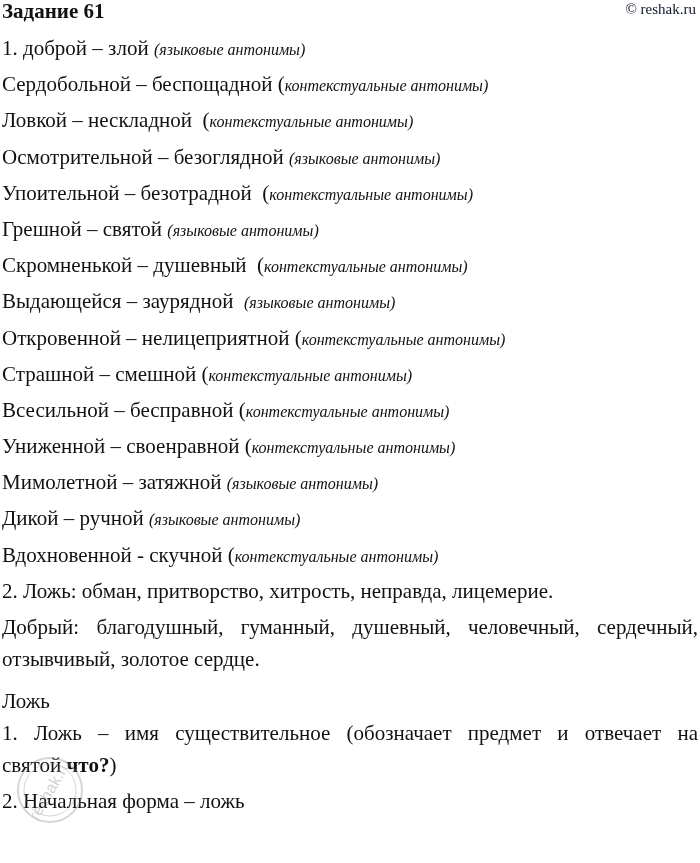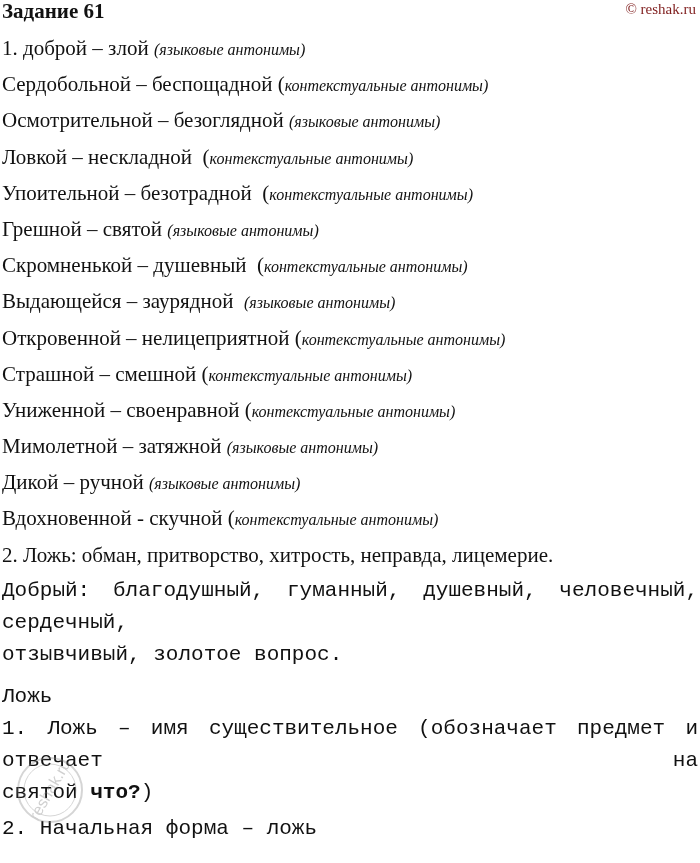--- a/index.html
+++ b/index.html
@@ -7,60 +7,61 @@
     width: 700px; height: 863px; overflow: hidden; position: relative;
     font-family: "Liberation Serif", "DejaVu Serif", serif;
     color: #111111;
   }
   .title {
     position: absolute; left: 2px; top: -1px;
     font-weight: bold; font-size: 21px;
   }
   .copyright {
     position: absolute; right: 4px; top: 1px;
-    font-size: 15px; color: #7f1d1d;
+    font-size: 15px; color: #0f172a;
   }
   .lines { position: absolute; left: 2px; top: 30px; width: 696px; }
   .line {
     height: 36.2px; line-height: 36px; font-size: 21px; white-space: nowrap;
   }
   .note { font-style: italic; font-size: 16px; }
-  .para { font-size: 21px; line-height: 32px; text-align: justify; font-family: Liberation Mono, monospace; }
+  .para { font-size: 21px; line-height: 32px; text-align: justify; }
   .just { text-align-last: justify; }
   b { font-weight: bold; }
   .watermark {
     position: absolute; left: 10px; top: 735px; width: 80px; height: 110px;
     opacity: 0.35; pointer-events: none;
   }
 </style>
 </head>
 <body>
 
 <div class="title">Задание 61</div>
 <div class="copyright">© reshak.ru</div>
 
 <div class="lines">
   <div class="line"><span>1. доброй – злой </span><span class="note">(языковые антонимы)</span></div>
   <div class="line"><span>Сердобольной – беспощадной (</span><span class="note">контекстуальные антонимы)</span></div>
+  <div class="line"><span style="white-space:pre">Ловкой – нескладной  (</span><span class="note">контекстуальные антонимы)</span></div>
   <div class="line"><span>Осмотрительной – безоглядной </span><span class="note">(языковые антонимы)</span></div>
-  <div class="line"><span style="white-space:pre">Ловкой – нескладной  (</span><span class="note">контекстуальные антонимы)</span></div>
   <div class="line"><span style="white-space:pre">Упоительной – безотрадной  (</span><span class="note">контекстуальные антонимы)</span></div>
   <div class="line"><span>Грешной – святой </span><span class="note">(языковые антонимы)</span></div>
   <div class="line"><span style="white-space:pre">Скромненькой – душевный  (</span><span class="note">контекстуальные антонимы)</span></div>
   <div class="line"><span style="white-space:pre">Выдающейся – заурядной  </span><span class="note">(языковые антонимы)</span></div>
   <div class="line"><span>Откровенной – нелицеприятной (</span><span class="note">контекстуальные антонимы)</span></div>
   <div class="line"><span>Страшной – смешной (</span><span class="note">контекстуальные антонимы)</span></div>
+  <div class="line"><span>Всесильной – бесправной (</span><span class="note">контекстуальные антонимы)</span></div>
   <div class="line"><span>Униженной – своенравной (</span><span class="note">контекстуальные антонимы)</span></div>
   <div class="line"><span>Мимолетной – затяжной </span><span class="note">(языковые антонимы)</span></div>
   <div class="line"><span>Дикой – ручной </span><span class="note">(языковые антонимы)</span></div>
   <div class="line"><span>Вдохновенной - скучной (</span><span class="note">контекстуальные антонимы)</span></div>
 
   <div class="line">2. Ложь: обман, притворство, хитрость, неправда, лицемерие.</div>
   <div class="para just" style="margin-top:2px">Добрый: благодушный, гуманный, душевный, человечный, сердечный,</div>
-  <div class="para">отзывчивый, золотое вопрос.</div>
+  <div class="para">отзывчивый, золотое сердце.</div>
 
   <div class="para" style="margin-top:10px">Ложь</div>
   <div class="para just">1. Ложь – имя существительное (обозначает предмет и отвечает на</div>
   <div class="para"><span>святой </span><b>что?</b><span>)</span></div>
   <div class="para" style="margin-top:4px">2. Начальная форма – ложь</div>
 </div>
 
 <svg class="watermark" viewBox="0 0 80 110">
   <circle cx="40" cy="55" r="32" fill="none" stroke="#888" stroke-width="2"></circle>
   <circle cx="40" cy="55" r="26" fill="none" stroke="#888" stroke-width="1"></circle>

